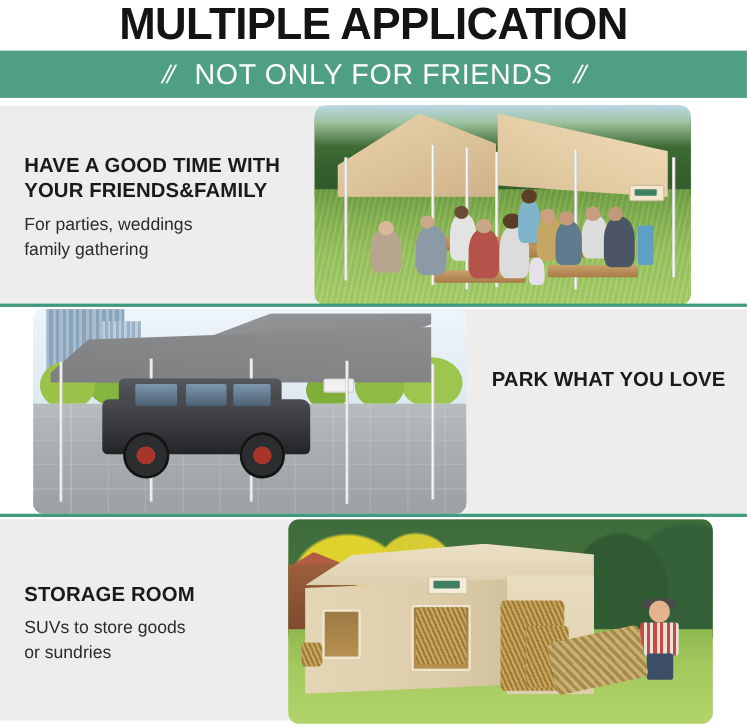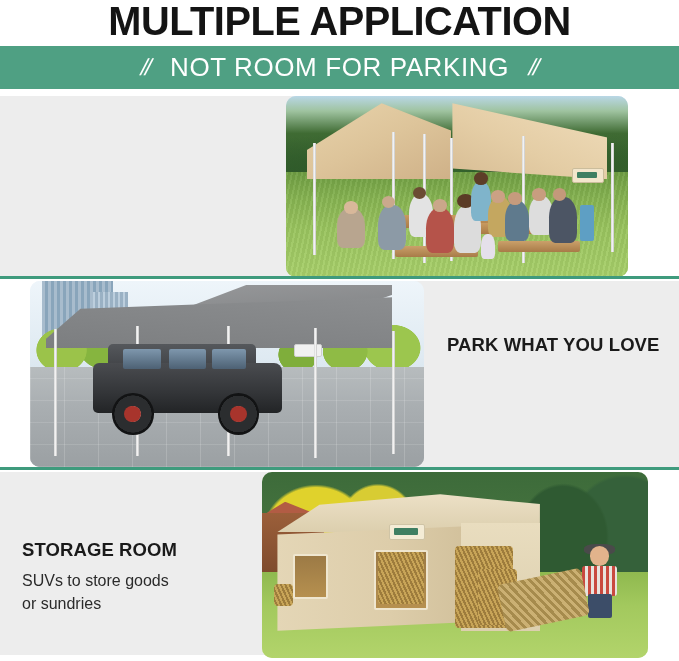--- a/index.html
+++ b/index.html
@@ -164,28 +164,34 @@
 </head>
 <body>
 
 <div class="page">
 
   <div class="header-title">MULTIPLE APPLICATION</div>
 
   <div class="banner">
     <div class="banner-inner">
       <span class="slashes">//</span>
-      <span>NOT ROOM FOR PARKING</span>
+      <span>NOT ONLY FOR FRIENDS</span>
       <span class="slashes">//</span>
     </div>
   </div>
 
   <div class="panel" style="top:96px;height:181px;">
     <div class="panel-bg" style="left:0;top:0;width:600px;height:181px;"></div>
 
+    <div class="textblock" style="left:22px;top:42px;width:255px;">
+      <div class="head">HAVE A GOOD TIME WITH
+YOUR FRIENDS&amp;FAMILY</div>
+      <div class="sub">For parties, weddings
+family gathering</div>
+    </div>
 
     <div class="photo sc1" style="left:286px;top:0px;width:342px;height:181px;">
       <div class="hills"></div>
       <div class="meadow"></div>
 
       <div class="canopy">
         <div class="roofL"></div>
         <div class="roofR"></div>
       </div>
       <div class="logo"></div>
@@ -265,21 +271,21 @@
     <div class="textblock" style="left:447px;top:52px;width:225px;">
       <div class="head">PARK WHAT YOU LOVE</div>
     </div>
   </div>
 
   <div class="divider" style="top:467px;"></div>
 
   <div class="panel" style="top:472px;height:186px;">
     <div class="panel-bg" style="left:0;top:0;width:580px;height:183px;"></div>
 
-    <div class="textblock" style="left:22px;top:66px;width:235px;">
+    <div class="textblock" style="left:22px;top:56px;width:235px;">
       <div class="head">STORAGE ROOM</div>
       <div class="sub">SUVs to store goods
 or sundries</div>
     </div>
 
     <div class="photo sc3" style="left:262px;top:0px;width:386px;height:186px;">
       <div class="bg"></div>
       <div class="cabinroof"></div>
       <div class="cabin"></div>
       <div class="lawn"></div>

